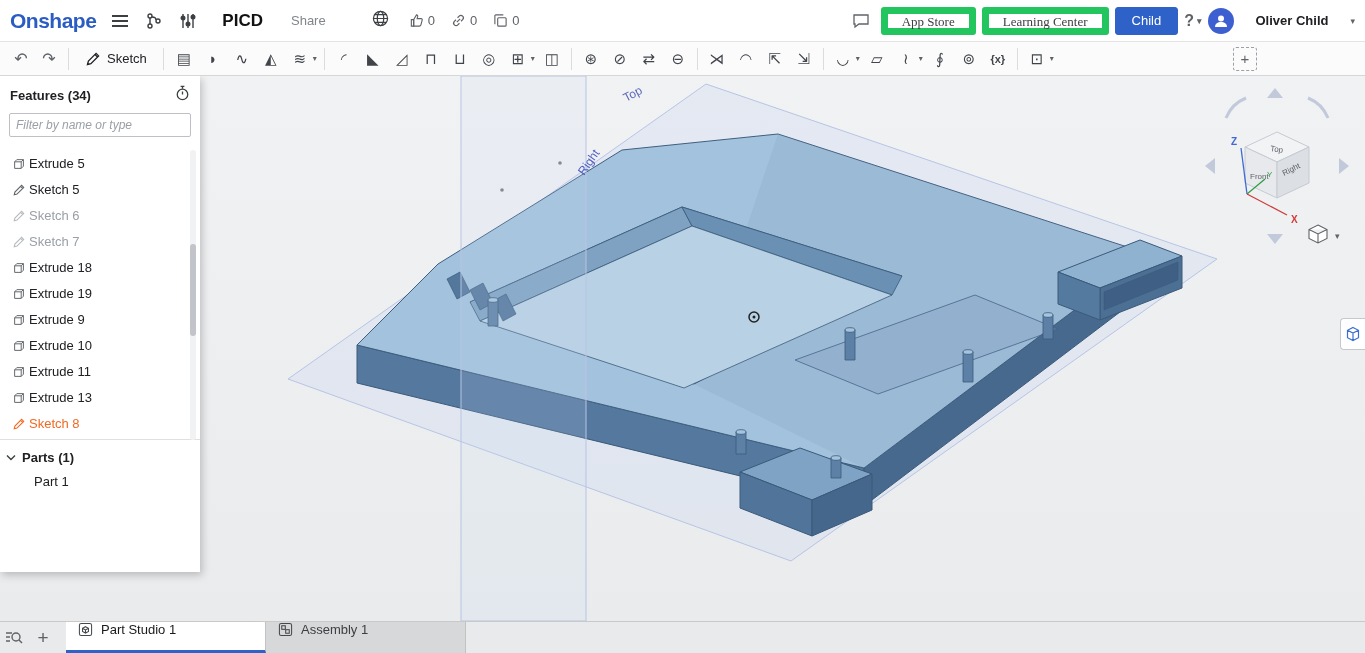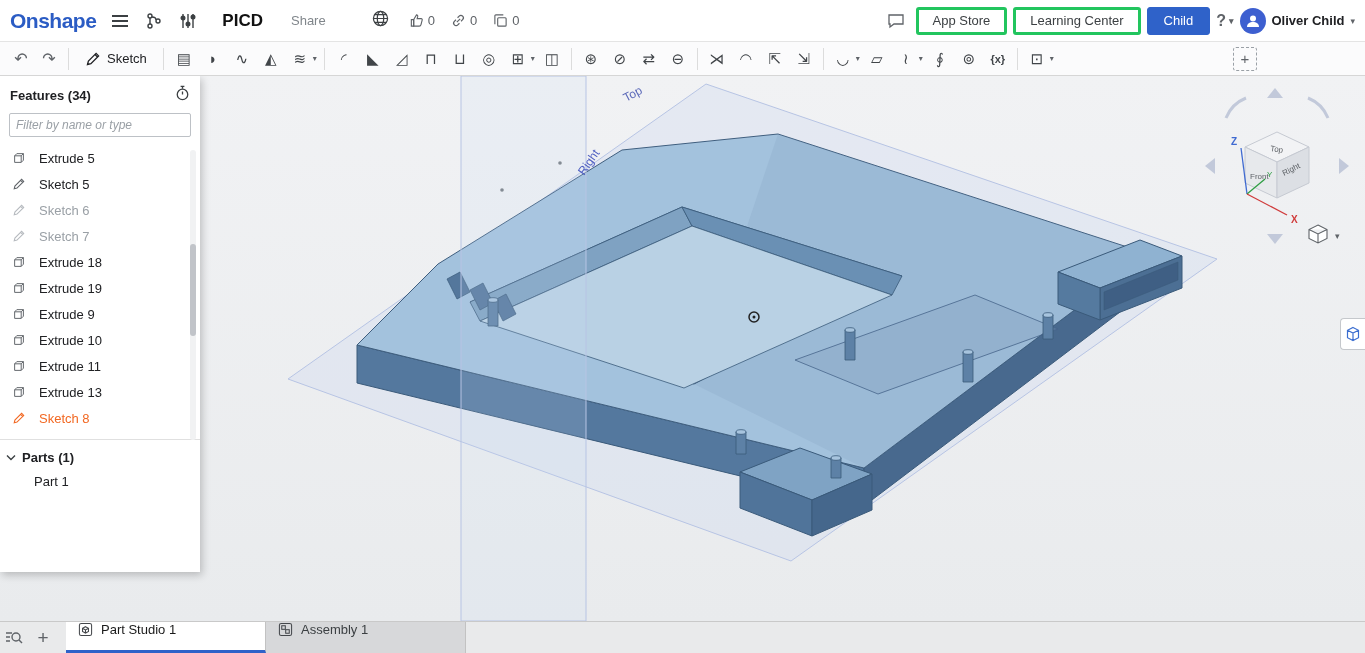--- a/index.html
+++ b/index.html
@@ -8,24 +8,24 @@
   
   .topbar { height:42px; display:flex; align-items:center; padding:0 10px; gap:6px; background:#fff; border-bottom:1px solid #e4e4e4; position:relative; z-index:30; }
   .logo { font-size:21px; font-weight:bold; color:#2b5cc4; letter-spacing:-0.5px; margin-right:4px; cursor:pointer; }
   .iconbtn { background:none; border:none; width:28px; height:28px; display:flex; align-items:center; justify-content:center; cursor:pointer; color:#3c4043; }
   .doc-title { font-size:17px; font-weight:bold; color:#111; margin-left:14px; }
   .branch { font-size:13px; color:#80868b; margin-left:22px; cursor:pointer; }
   .globe { margin-left:40px; }
   .counts { display:flex; align-items:center; gap:16px; margin-left:14px; }
   .count { display:flex; align-items:center; gap:4px; font-size:13px; color:#5f6368; cursor:pointer; }
   .spacer { flex:1; }
-  .hdr-btn { height:28px; padding:0 14px; background:#fff; border:3px solid #22c55e; border-radius:3px; font-size:13px; color:#3c4043; cursor:pointer; font-family:Liberation Sans, sans-serif; }
+  .hdr-btn { height:28px; padding:0 14px; background:#fff; border:7px solid #22c55e; border-radius:3px; font-size:13px; color:#3c4043; cursor:pointer; font-family:Liberation Serif, serif; }
   .share-btn { height:28px; padding:0 16px; background:#2f62c9; border:1px solid #2f62c9; border-radius:3px; font-size:13px; color:#fff; cursor:pointer; font-family:inherit; }
   .help { display:flex; align-items:center; gap:3px; font-size:16px; font-weight:bold; color:#5f6368; cursor:pointer; }
-  .user { display:flex; align-items:center; gap:6px; cursor:pointer; }
+  .user { display:flex; align-items:center; gap:22px; cursor:pointer; }
   .avatar { width:26px; height:26px; border-radius:50%; background:#3d5fd0; display:flex; align-items:center; justify-content:center; }
   .user-name { font-size:13px; color:#202124; font-weight:bold; }
   .chev { font-size:9px; color:#5f6368; }
 
   
   .toolbar { height:34px; display:flex; align-items:center; padding:0 8px; gap:2px; background:#fbfbfc; border-bottom:1px solid #d6d6d6; position:relative; z-index:30; }
   .tool-arrow { font-size:16px; color:#5f6368; width:26px; }
   .tool-divider { width:1px; height:22px; background:#dcdcdc; margin:0 4px; flex:none; }
   .sketch-btn { display:flex; align-items:center; gap:6px; background:none; border:none; font-size:13px; color:#202124; padding:0 10px; height:28px; cursor:pointer; font-family:inherit; }
   #toolbar-icons { display:flex; align-items:center; gap:1px; }
@@ -39,21 +39,21 @@
   .viewport { position:absolute; top:76px; left:0; width:1365px; height:545px; background:linear-gradient(#f1f2f4, #e9ebed); overflow:hidden; }
   .flyout-btn { position:absolute; right:0; top:242px; width:25px; height:32px; background:#fff; border:1px solid #c5c8cc; border-right:none; border-radius:4px 0 0 4px; display:flex; align-items:center; justify-content:center; cursor:pointer; }
 
   
   .features-panel { position:absolute; top:76px; left:0; width:200px; height:496px; background:#fff; box-shadow:2px 3px 8px rgba(0,0,0,.22); z-index:10; }
   .fp-header { display:flex; align-items:center; justify-content:space-between; padding:9px 10px 4px 10px; }
   .fp-title { font-size:13px; font-weight:bold; color:#202124; }
   .fp-filter { display:block; width:182px; margin:4px auto 8px auto; height:24px; border:1px solid #bdc1c6; border-radius:2px; font-size:12px; padding:2px 6px; font-family:inherit; color:#202124; }
   .fp-filter::placeholder { font-style:italic; color:#9aa0a6; }
   .fp-list { height:292px; overflow:hidden; position:relative; }
-  .feature-row { display:flex; align-items:center; gap:13px; height:26px; padding:0 4px 0 12px; cursor:pointer; color:#5f6368; }
+  .feature-row { display:flex; align-items:flex-end; gap:3px; height:26px; padding:0 4px 0 12px; cursor:pointer; color:#5f6368; }
   .f-label { font-size:13px; color:#202124; }
   .feature-row.suppressed .f-label { color:#9aa0a6; }
   .feature-row.suppressed { color:#b6babf; }
   .feature-row.active { color:#f26822; }
   .feature-row.active .f-label { color:#f26822; }
   .f-icon { display:flex; align-items:center; }
   .fp-scroll-track { position:absolute; right:4px; top:74px; width:6px; height:290px; background:#f1f2f3; border-radius:3px; }
   .fp-scroll-thumb { position:absolute; right:4px; top:168px; width:6px; height:92px; background:#c1c4c9; border-radius:3px; cursor:pointer; }
   .fp-divider { height:1px; background:#e0e0e0; margin-top:2px; }
   .parts-header { display:flex; align-items:center; gap:6px; height:26px; padding:0 6px; font-size:13px; font-weight:bold; color:#202124; cursor:pointer; margin-top:4px; }

